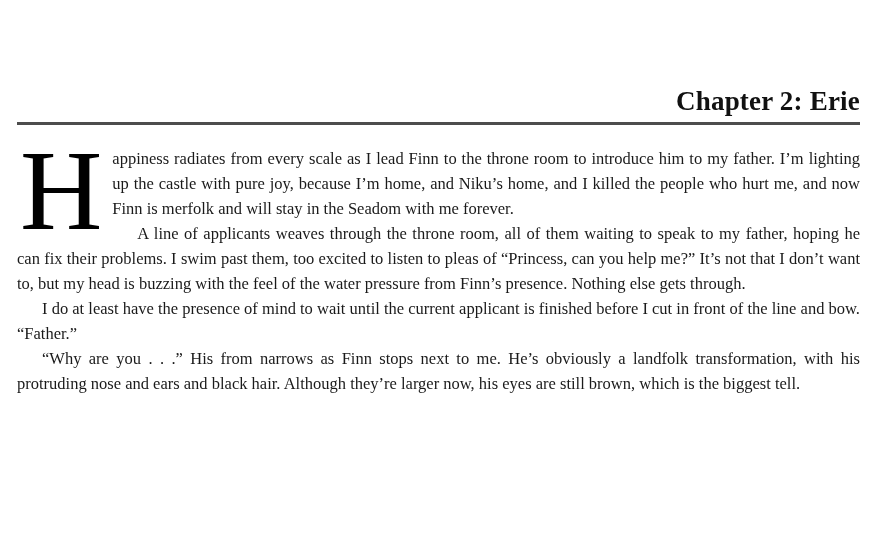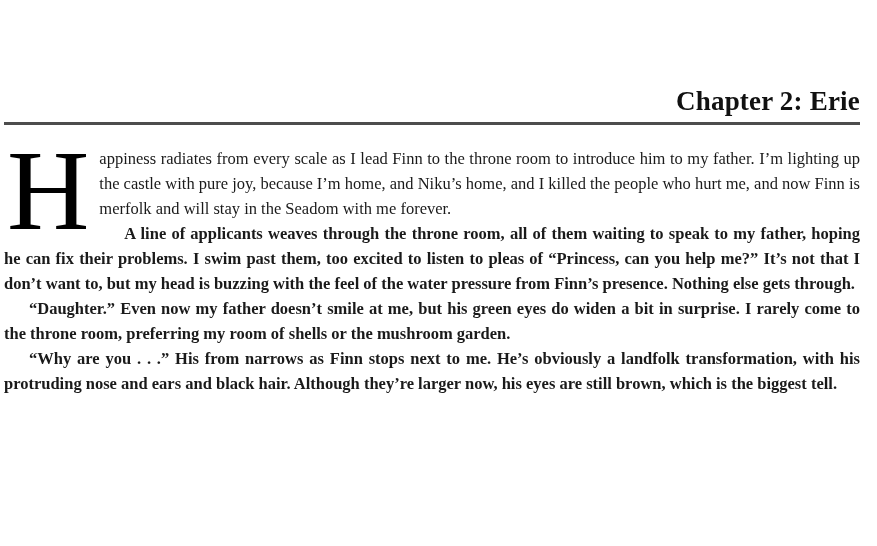--- a/index.html
+++ b/index.html
@@ -11,21 +11,21 @@
     width: 877px;
     height: 546px;
     overflow: hidden;
     font-family: "Liberation Serif", "DejaVu Serif", serif;
     color: #1a1a1a;
   }
   .page {
     box-sizing: border-box;
     width: 877px;
     height: 440px;
-    padding: 86px 17px 0 4px;
+    padding: 86px 17px 0 17px;
   }
   .chapter-header {
     margin: 0;
   }
   .chapter-title {
     margin: 0;
     text-align: right;
     font-size: 27px;
     line-height: 30px;
     font-weight: 600;
@@ -45,21 +45,20 @@
     text-align: justify;
     hyphens: auto;
     -webkit-hyphens: auto;
   }
   .para {
     margin: 0;
     padding: 0;
   }
   .para.indent {
     text-indent: 25px;
-    font-weight: bold;
   }
   .dropcap {
     float: left;
     font-size: 114px;
     line-height: 86px;
     height: 90px;
     padding: 0 10px 0 3px;
     margin-top: 2px;
     font-weight: 400;
     color: #000000;
@@ -72,18 +71,18 @@
   <header class="chapter-header">
     <h1 class="chapter-title">Chapter 2: Erie</h1>
     <hr class="chapter-rule">
   </header>
 
   <main class="chapter-body">
     <p class="para"><span class="dropcap">H</span><span>appiness radiates from every scale as I lead Finn to the throne room to introduce him to my father. I’m lighting up the castle with pure joy, because I’m home, and Niku’s home, and I killed the people who hurt me, and now Finn is merfolk and will stay in the Seadom with me forever.</span></p>
 
     <p class="para indent">A line of applicants weaves through the throne room, all of them waiting to speak to my father, hoping he can fix their problems. I swim past them, too excited to listen to pleas of “Princess, can you help me?” It’s not that I don’t want to, but my head is buzzing with the feel of the water pressure from Finn’s presence. Nothing else gets through.</p>
 
+    <p class="para indent">I do at least have the presence of mind to wait until the current applicant is finished before I cut in front of the line and bow. “Father.”</p>
 
-    <p class="para indent">“Daughter.” Even now my father doesn’t smile at me, but his green eyes do widen a bit in surprise. I rarely come to the throne room, preferring my room of shells or the mushroom garden.</p>
 
     <p class="para indent">“Why are you . . .” His from narrows as Finn stops next to me. He’s obviously a landfolk transformation, with his protruding nose and ears and black hair. Although they’re larger now, his eyes are still brown, which is the biggest tell.</p>
   </main>
 </div>
 
 </body></html>

